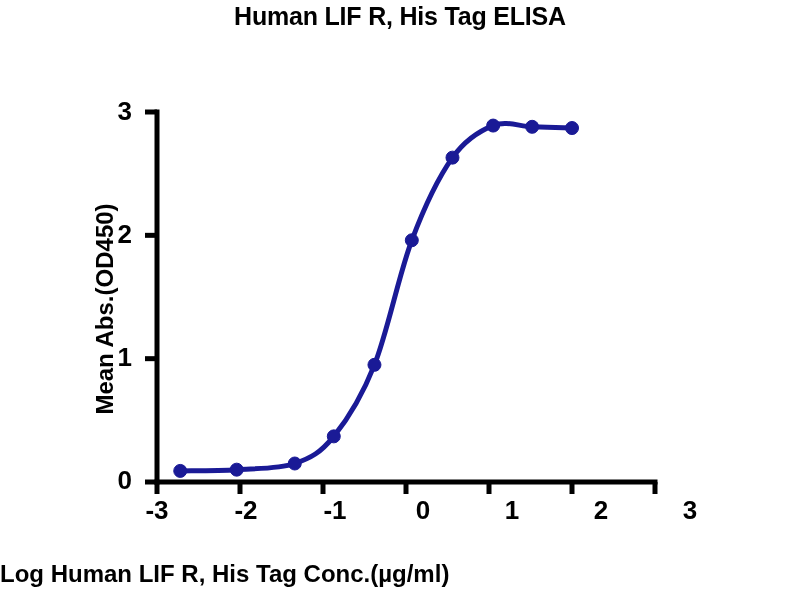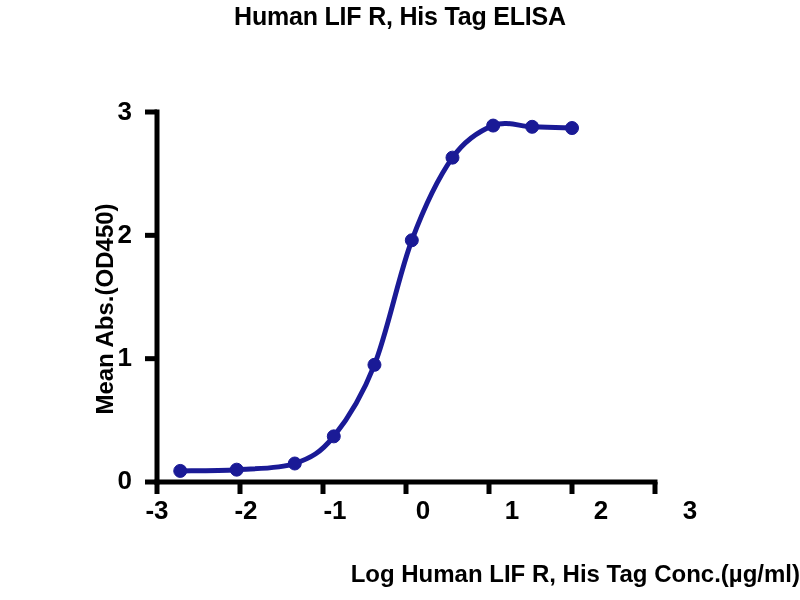--- a/index.html
+++ b/index.html
@@ -41,21 +41,21 @@
     font-size: 23px;
     font-weight: normal;
     color: #1a1a1a;
     font-family: "Liberation Sans", sans-serif;
   }
   .xaxis-title {
     position: absolute;
     left: 0;
     top: 560px;
     width: 800px;
-    text-align: right;
+    text-align: left;
     font-size: 24px;
     font-weight: bold;
     color: #000000;
     font-family: "Liberation Sans", sans-serif;
   }
   .yaxis-title {
     position: absolute;
     left: -95px;
     top: 295px;
     width: 400px;

